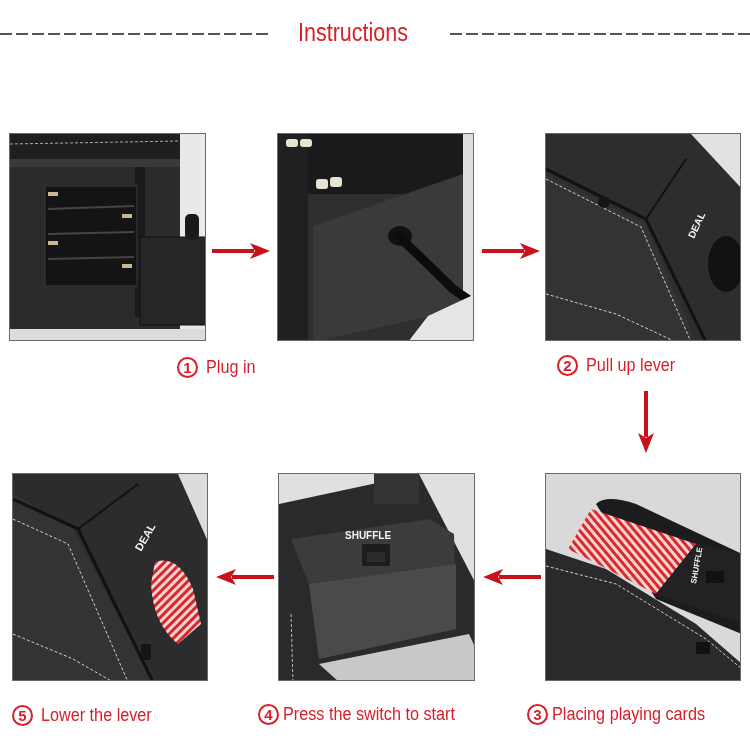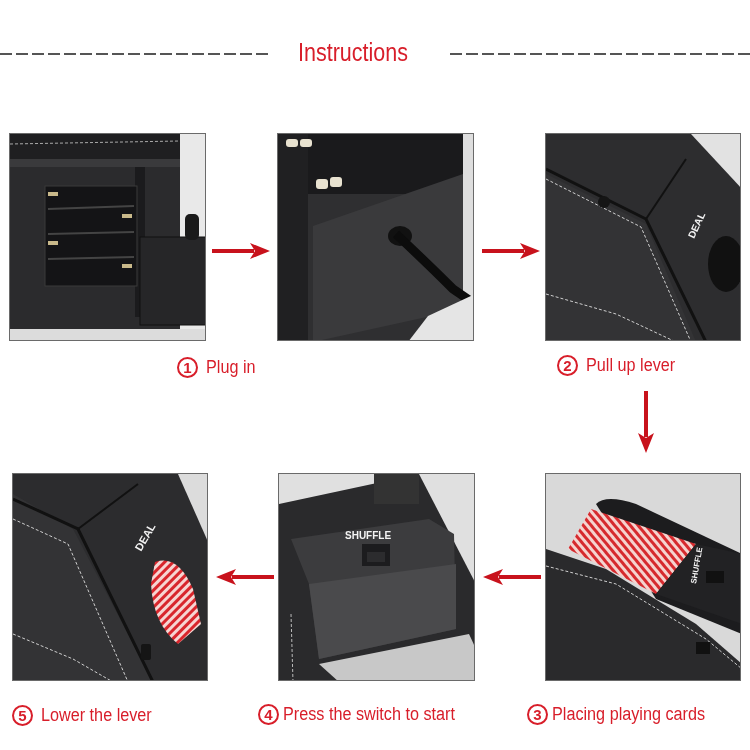--- a/index.html
+++ b/index.html
@@ -1,19 +1,19 @@
 <!DOCTYPE html>
 <html><head>
   <meta charset="utf-8">
   <style>
     * { margin: 0; padding: 0; box-sizing: border-box; }
     html, body { width: 750px; height: 750px; background: #ffffff; overflow: hidden; }
     body { position: relative; font-family: "Liberation Sans", sans-serif; }
 
-    .header { position: absolute; top: 36px; left: 0; width: 750px; height: 36px; }
+    .header { position: absolute; top: 16px; left: 0; width: 750px; height: 36px; }
     .dash-line { position: absolute; top: 17px; height: 2px;
       background-image: linear-gradient(to right, #555 0, #555 12px, transparent 12px, transparent 16px);
       background-size: 16px 2px; background-repeat: repeat-x; }
     .dash-left { left: 0; width: 272px; }
     .dash-right { left: 450px; width: 300px; }
     .title { position: absolute; left: 298px; top: 2px; font-size: 25px; color: #d81e2a;
       transform: scaleX(0.86); transform-origin: left center; letter-spacing: 0px; }
 
     .photo { position: absolute; border: 1px solid #6a6a6a; overflow: hidden; background: #2a2a2a; }
 

